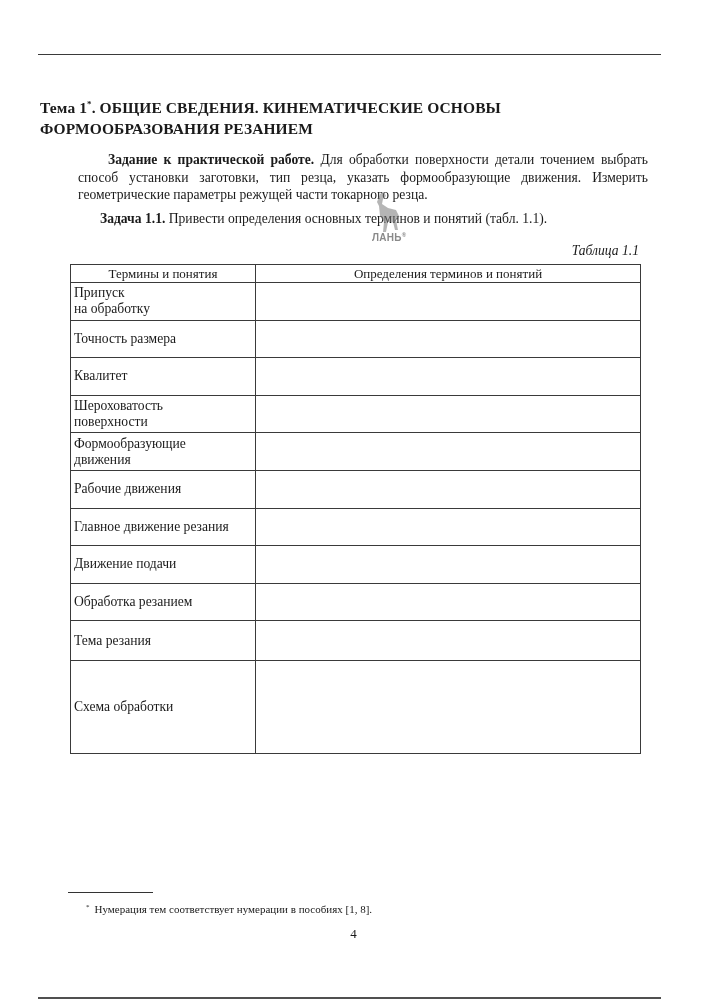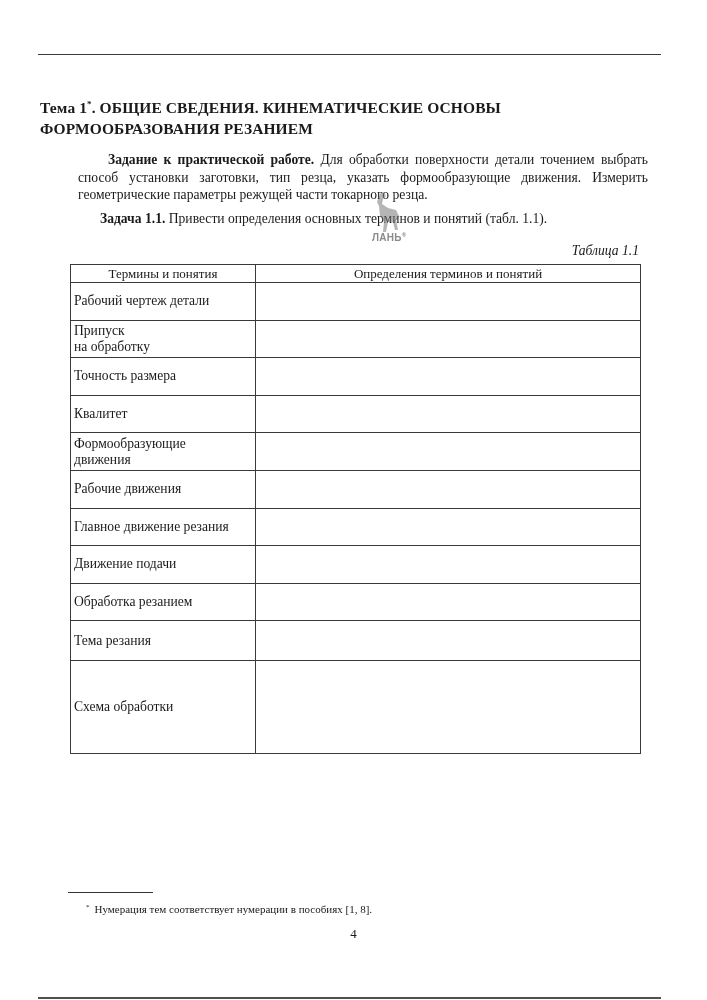--- a/index.html
+++ b/index.html
@@ -104,40 +104,41 @@
     </colgroup>
   <thead>
     <tr>
       <th>Термины и понятия</th>
       <th>Определения терминов и понятий</th>
     </tr>
   </thead>
   <tbody>
     <tr>
       <td>
-          <div>Рабочий чертеж детали</div>
-        </td>
-      <td class="def"></td>
-    </tr>
-    <tr>
-      <td>
           <div>Припуск</div>
           <div>на обработку</div>
         </td>
       <td class="def"></td>
     </tr>
     <tr>
       <td>
           <div>Точность размера</div>
         </td>
       <td class="def"></td>
     </tr>
     <tr>
       <td>
           <div>Квалитет</div>
+        </td>
+      <td class="def"></td>
+    </tr>
+    <tr>
+      <td>
+          <div>Шероховатость</div>
+          <div>поверхности</div>
         </td>
       <td class="def"></td>
     </tr>
     <tr>
       <td>
           <div>Формообразующие</div>
           <div>движения</div>
         </td>
       <td class="def"></td>
     </tr>

